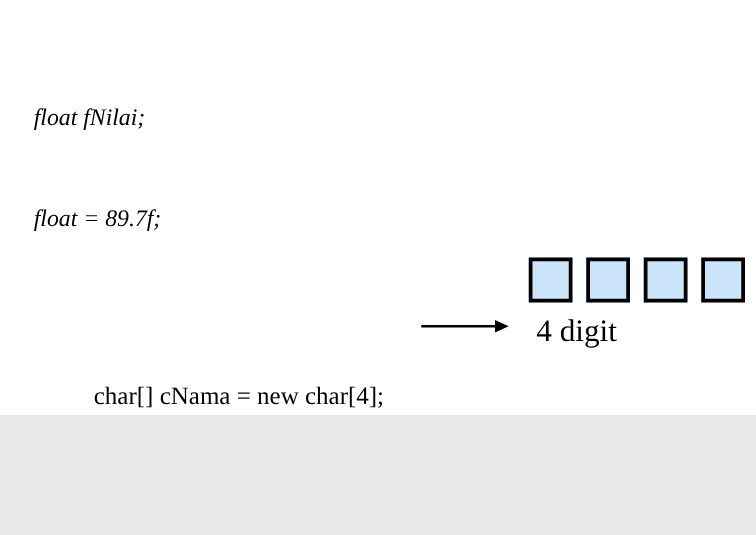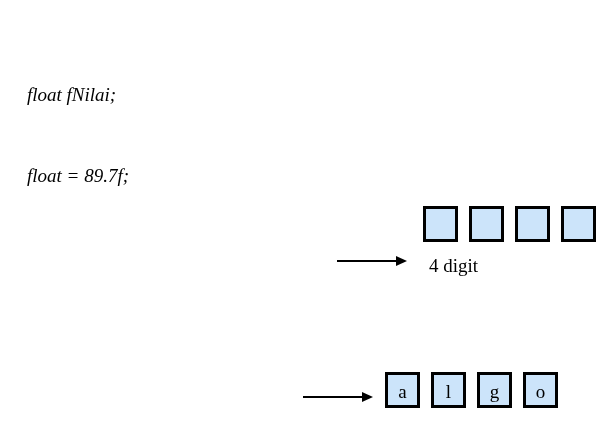--- a/index.html
+++ b/index.html
@@ -9,21 +9,21 @@
     --text: #000000;
   }
   * { margin: 0; padding: 0; box-sizing: border-box; }
   html, body {
     background: #e8e8e8;
     font-family: "Liberation Serif", serif;
   }
   .canvas {
     position: relative;
     width: 605px;
-    height: 428px;
+    height: 332px;
     background: var(--background);
     overflow: hidden;
     color: var(--text);
   }
   .code-block {
     position: absolute;
     white-space: pre;
     color: var(--text);
   }
   .italic-block {
@@ -53,21 +53,21 @@
     align-items: center;
     justify-content: center;
     font-size: 19px;
     line-height: 1;
     font-family: "Liberation Serif", serif;
     color: var(--text);
     padding-top: 2px;
   }
   .size-label {
     position: absolute;
-    font-size: 19px;
+    font-size: 25px;
     line-height: 27px;
     color: var(--text);
   }
   .arrow {
     position: absolute;
     display: flex;
     align-items: center;
     height: 12px;
   }
   .arrow .shaft {
@@ -95,20 +95,21 @@
 
 
   <div class="box-row" style="left:423px; top:206px;">
     <div class="array-cell"></div>
     <div class="array-cell"></div>
     <div class="array-cell"></div>
     <div class="array-cell"></div>
   </div>
 
   <div class="code-block plain-block" style="top:250px;">
+    <span class="code-line">char[] cNama = new char[4];</span>
     
     
     
     
   </div>
 
   <div class="arrow" style="left:337px; top:255px; width:70px;">
     <span class="shaft"></span>
     <span class="head"></span>
   </div>

